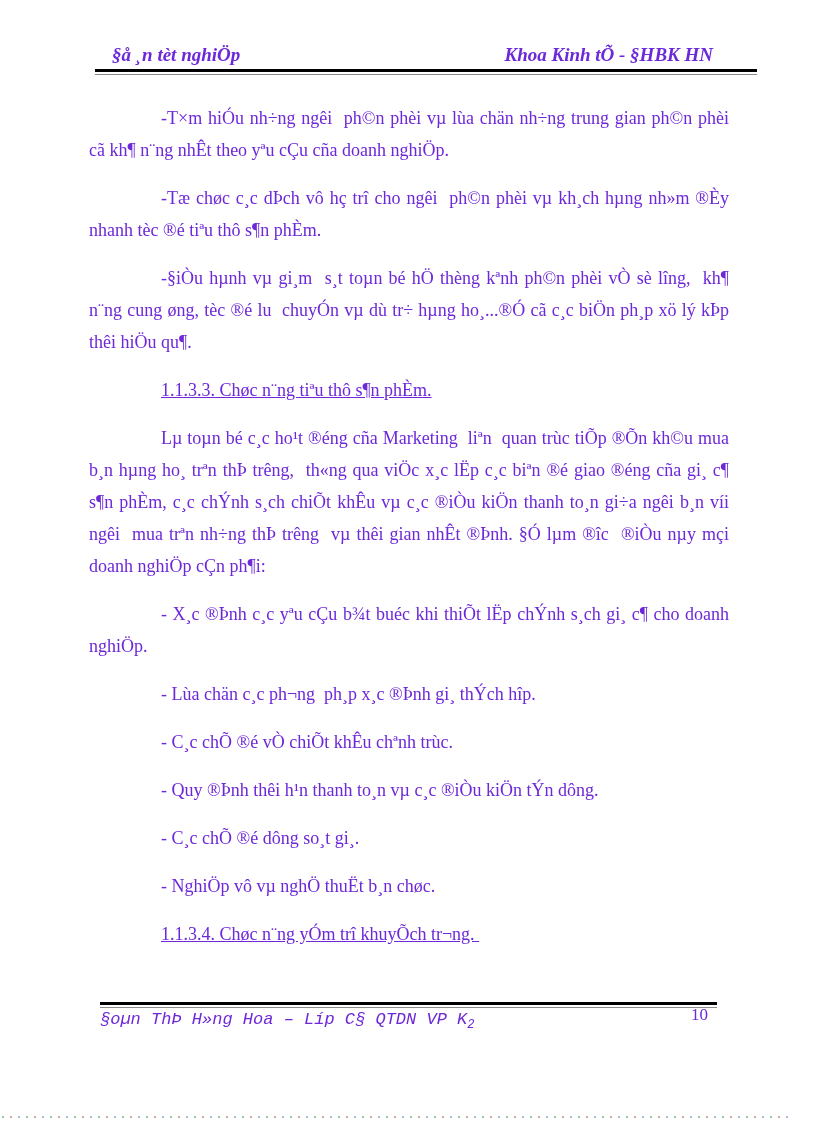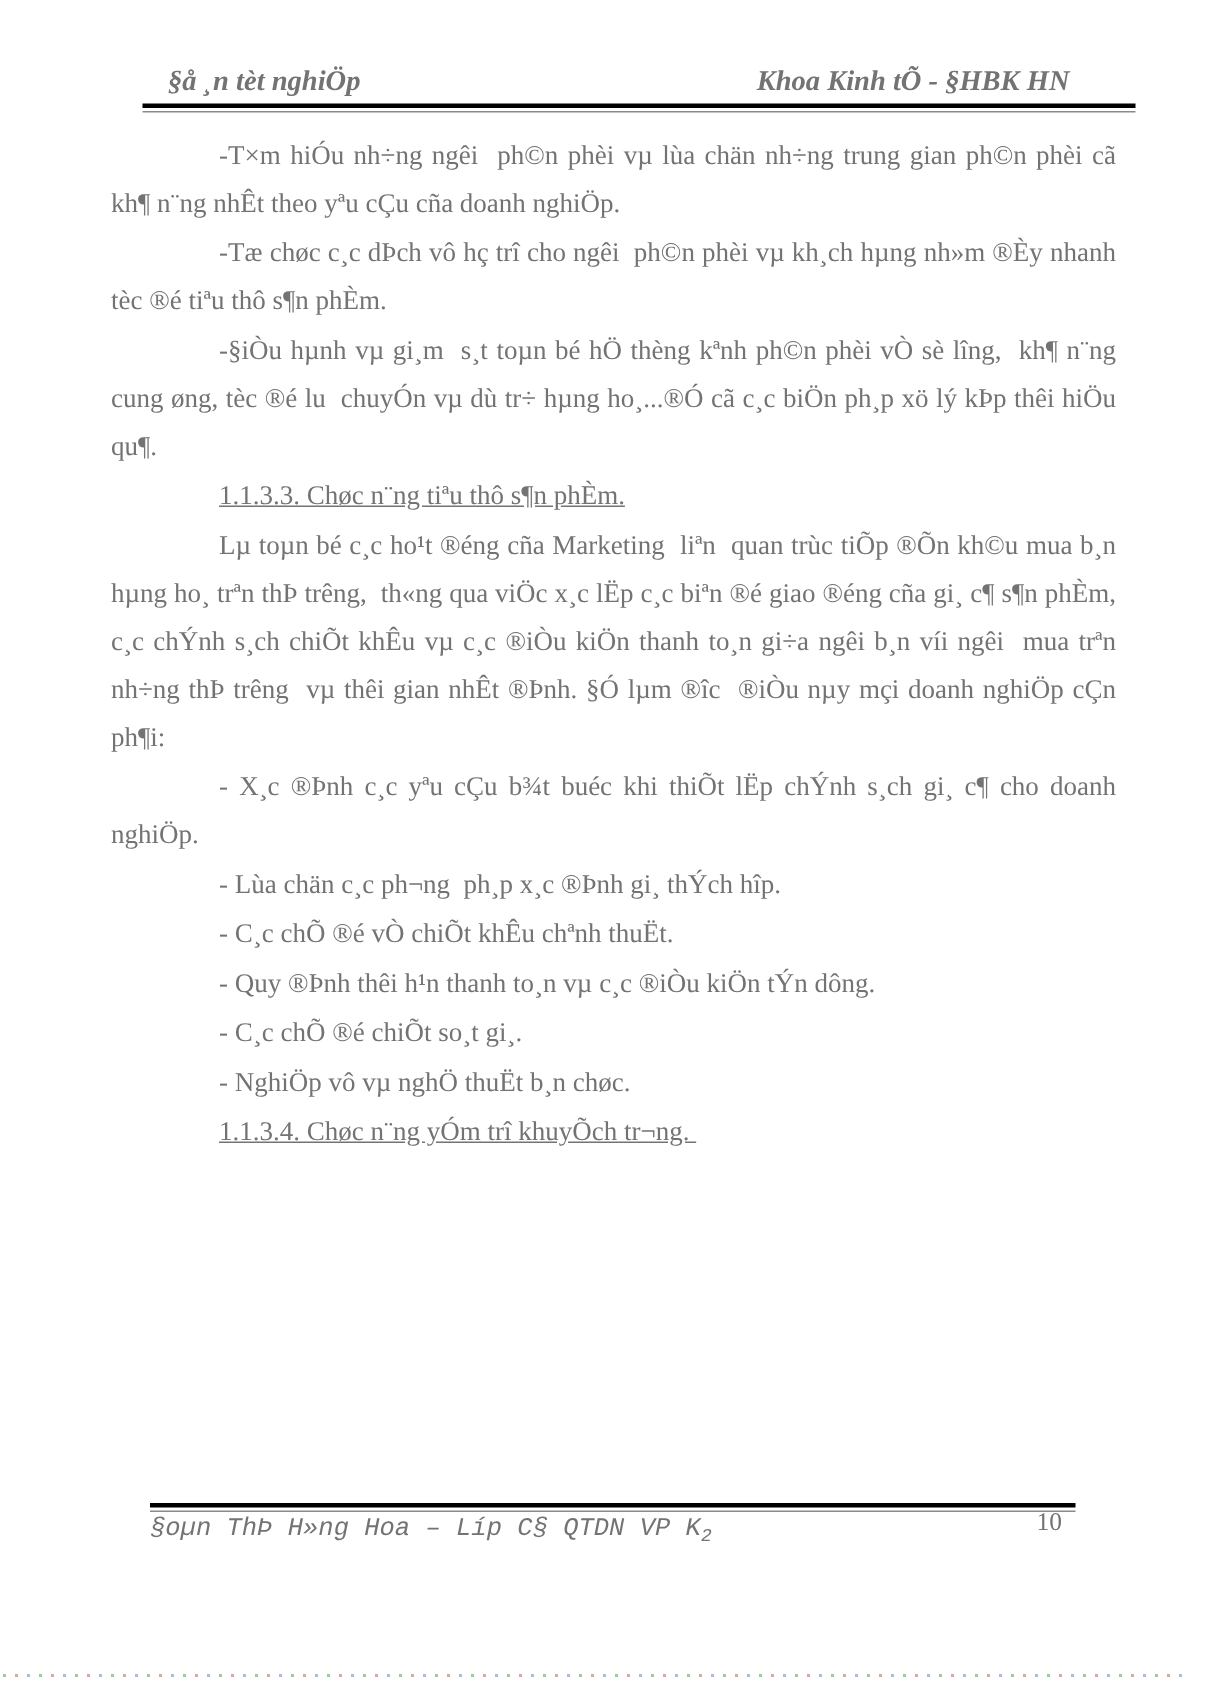--- a/index.html
+++ b/index.html
@@ -6,21 +6,21 @@
     margin: 0;
     padding: 0;
     background: #ffffff;
   }
   .page {
     position: relative;
     width: 792px;
     height: 1123px;
     background: #ffffff;
     font-family: "Liberation Serif", serif;
-    color: #737373;
+    color: #6d28d9;
     overflow: hidden;
   }
   
   .header-row {
     position: absolute;
     top: 44px;
     left: 95px;
     width: 660px;
     box-sizing: border-box;
     padding: 0 42px 0 17px;
@@ -42,21 +42,21 @@
   .body-text {
     position: absolute;
     top: 86px;
     left: 73px;
     width: 672px;
     font-size: 18px;
     line-height: 32px;
     text-align: justify;
   }
   .body-text p {
-    margin: 1px;
+    margin: 16px;
     text-indent: 72px;
   }
   .body-text p.heading {
     font-weight: normal;
     text-decoration: underline;
     text-align: left;
   }
   
   .rule-footer { top: 1002px; left: 100px; width: 617px; }
   .footer-author {
@@ -103,23 +103,23 @@
   <div class="rule rule-header"></div>
 
   <div class="body-text">
     <p class="para">-T×m hiÓu nh÷ng ngêi&nbsp; ph©n phèi vµ lùa chän nh÷ng trung gian ph©n phèi cã kh¶ n¨ng nhÊt theo yªu cÇu cña doanh nghiÖp.</p>
     <p class="para">-Tæ chøc c¸c dÞch vô hç trî cho ngêi&nbsp; ph©n phèi vµ kh¸ch hµng nh»m ®Èy nhanh tèc ®é tiªu thô s¶n phÈm.</p>
     <p class="para">-§iÒu hµnh vµ gi¸m&nbsp; s¸t toµn bé hÖ thèng kªnh ph©n phèi vÒ sè lîng,&nbsp; kh¶ n¨ng cung øng, tèc ®é lu&nbsp; chuyÓn vµ dù tr÷ hµng ho¸...®Ó cã c¸c biÖn ph¸p xö lý kÞp thêi hiÖu qu¶.</p>
     <p class="heading">1.1.3.3. Chøc n¨ng tiªu thô s¶n phÈm.</p>
     <p class="para">Lµ toµn bé c¸c ho¹t ®éng cña Marketing&nbsp; liªn&nbsp; quan trùc tiÕp ®Õn kh©u mua b¸n hµng ho¸ trªn thÞ trêng,&nbsp; th«ng qua viÖc x¸c lËp c¸c biªn ®é giao ®éng cña gi¸ c¶ s¶n phÈm, c¸c chÝnh s¸ch chiÕt khÊu vµ c¸c ®iÒu kiÖn thanh to¸n gi÷a ngêi b¸n víi ngêi&nbsp; mua trªn nh÷ng thÞ trêng&nbsp; vµ thêi gian nhÊt ®Þnh. §Ó lµm ®îc&nbsp; ®iÒu nµy mçi doanh nghiÖp cÇn ph¶i:</p>
     <p class="para">- X¸c ®Þnh c¸c yªu cÇu b¾t buéc khi thiÕt lËp chÝnh s¸ch gi¸ c¶ cho doanh nghiÖp.</p>
     <p class="para">- Lùa chän c¸c ph¬ng&nbsp; ph¸p x¸c ®Þnh gi¸ thÝch hîp.</p>
-    <p class="para">- C¸c chÕ ®é vÒ chiÕt khÊu chªnh thuËt.</p>
+    <p class="para">- C¸c chÕ ®é vÒ chiÕt khÊu chªnh trùc.</p>
     <p class="para">- Quy ®Þnh thêi h¹n thanh to¸n vµ c¸c ®iÒu kiÖn tÝn dông.</p>
-    <p class="para">- C¸c chÕ ®é chiÕt so¸t gi¸.</p>
+    <p class="para">- C¸c chÕ ®é dông so¸t gi¸.</p>
     <p class="para">- NghiÖp vô vµ nghÖ thuËt b¸n chøc.</p>
     <p class="heading">1.1.3.4. Chøc n¨ng yÓm trî khuyÕch tr¬ng.&nbsp;</p>
   </div>
 
   <div class="rule rule-footer"></div>
 
   <div class="footer-author">
     <span>§oµn ThÞ H»ng Hoa – Líp C§ QTDN VP K</span><sub>2</sub>
   </div>
 

